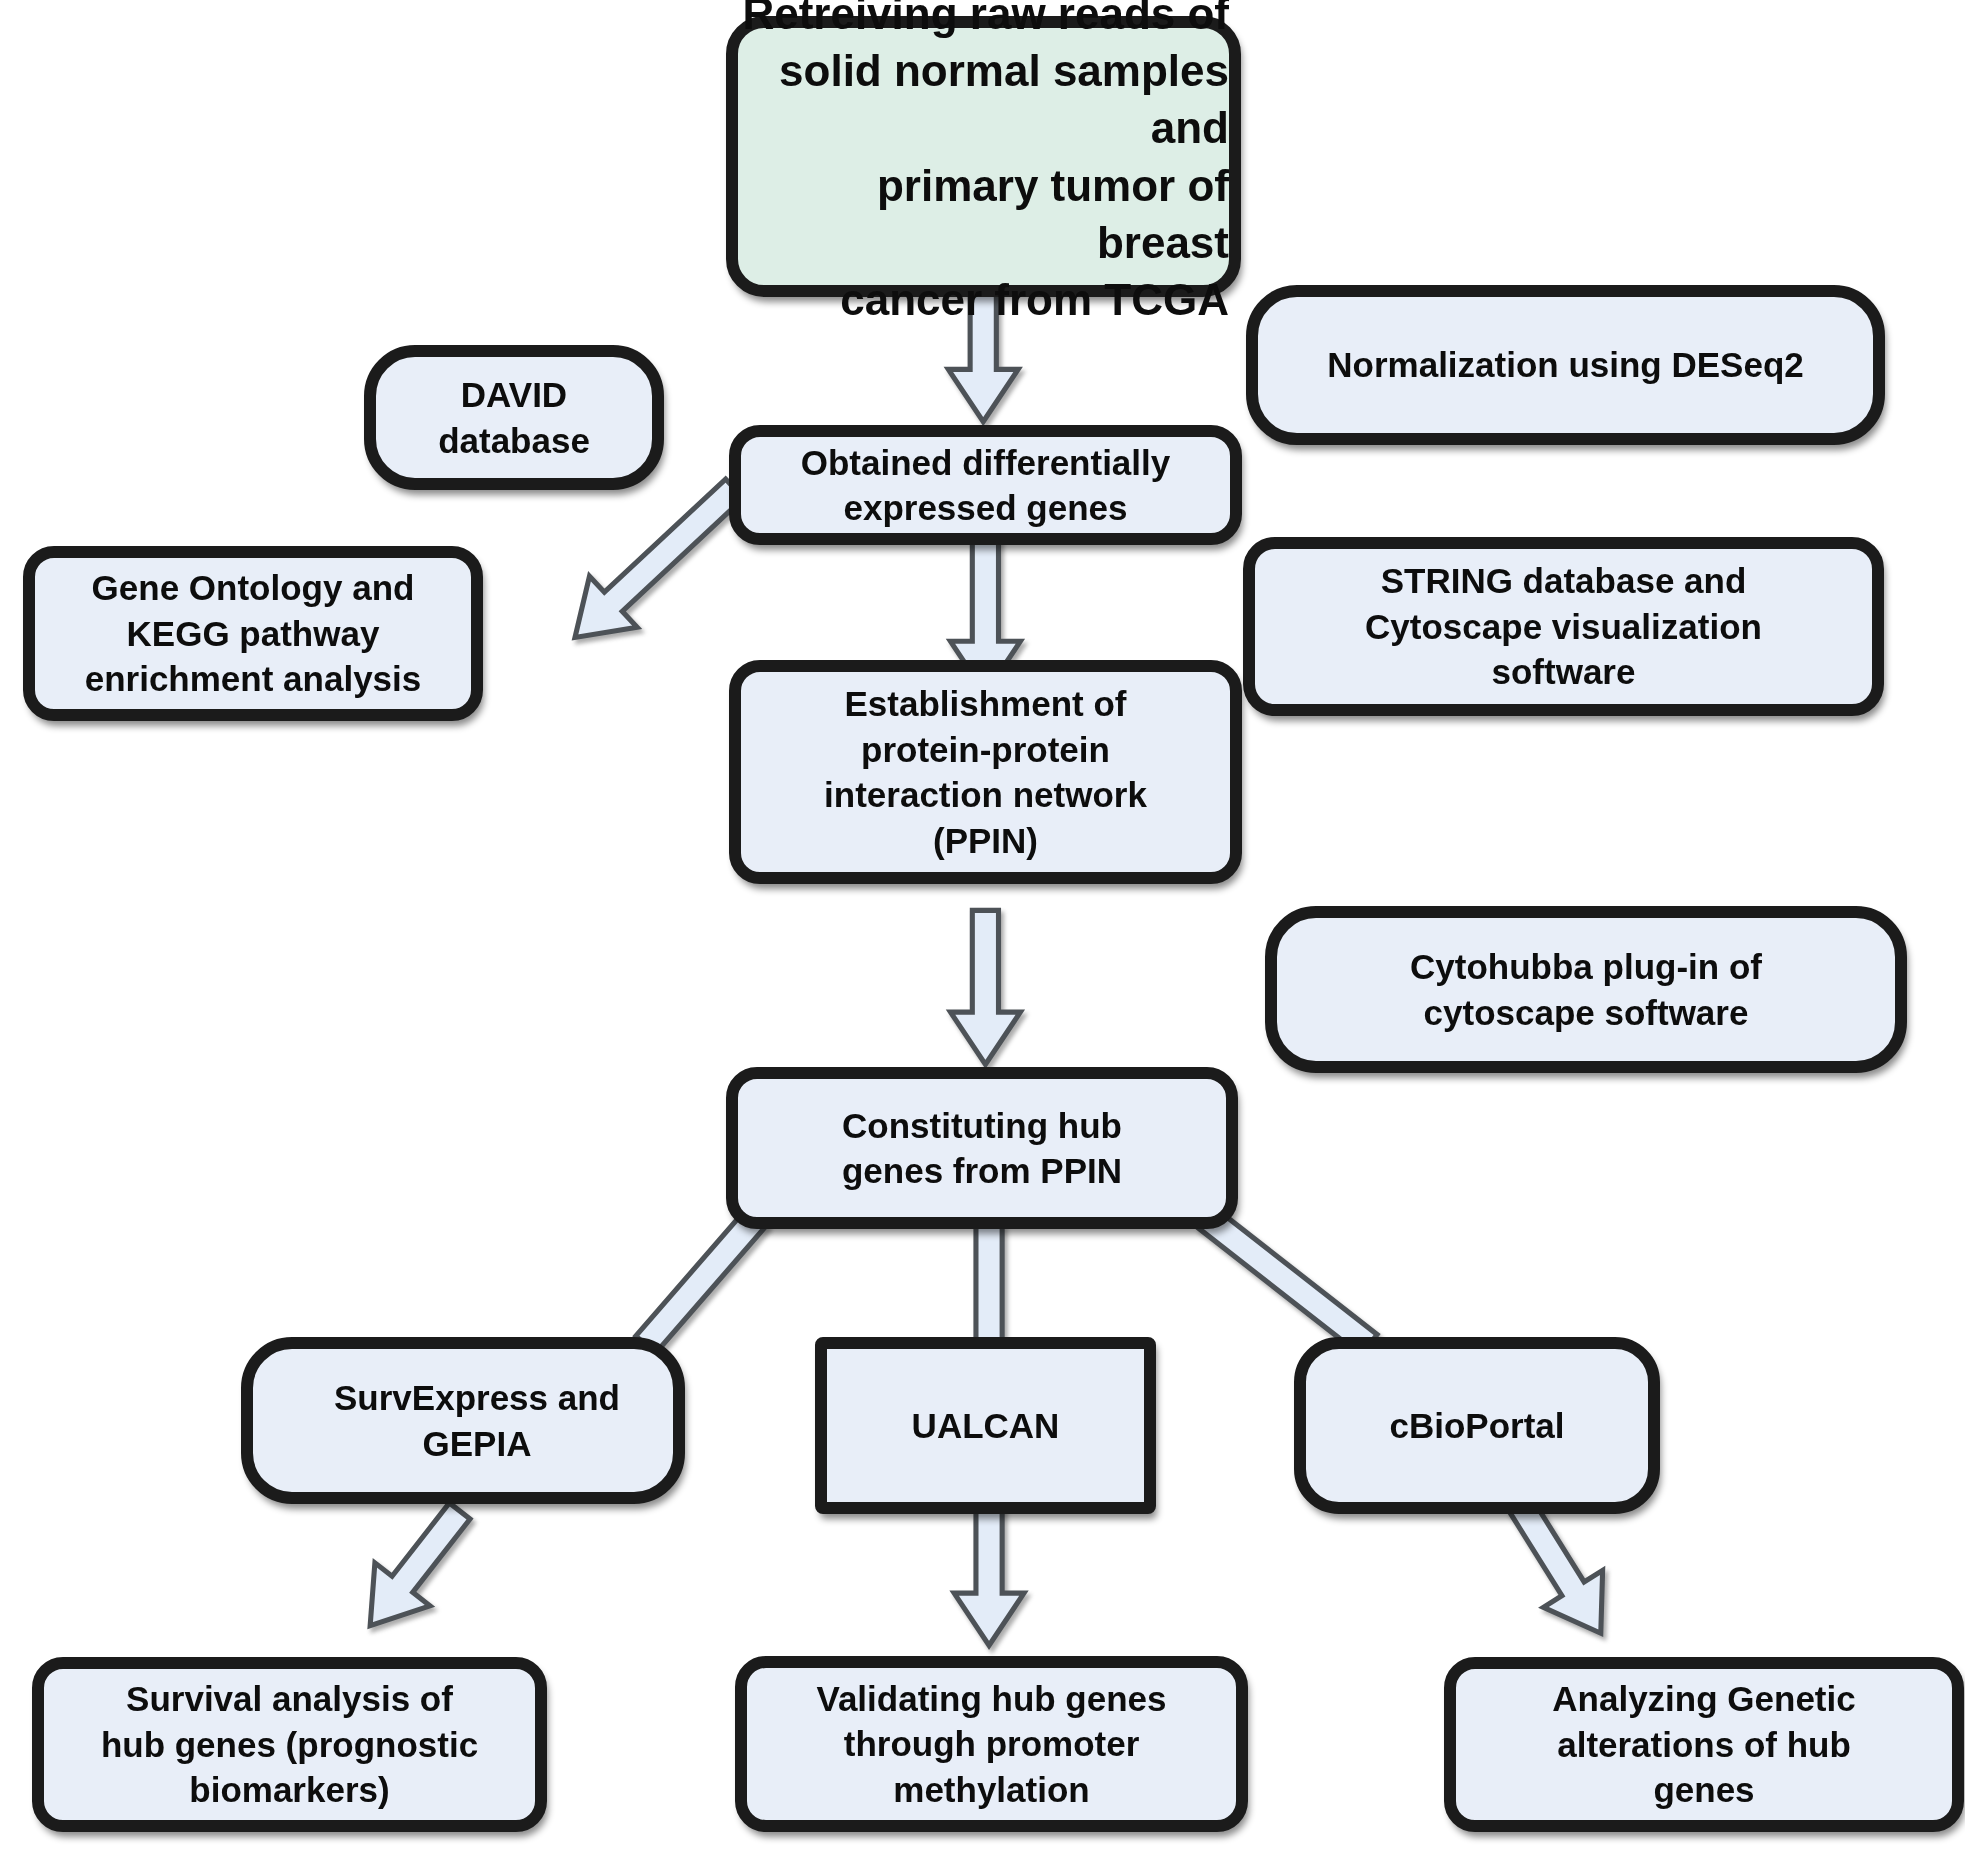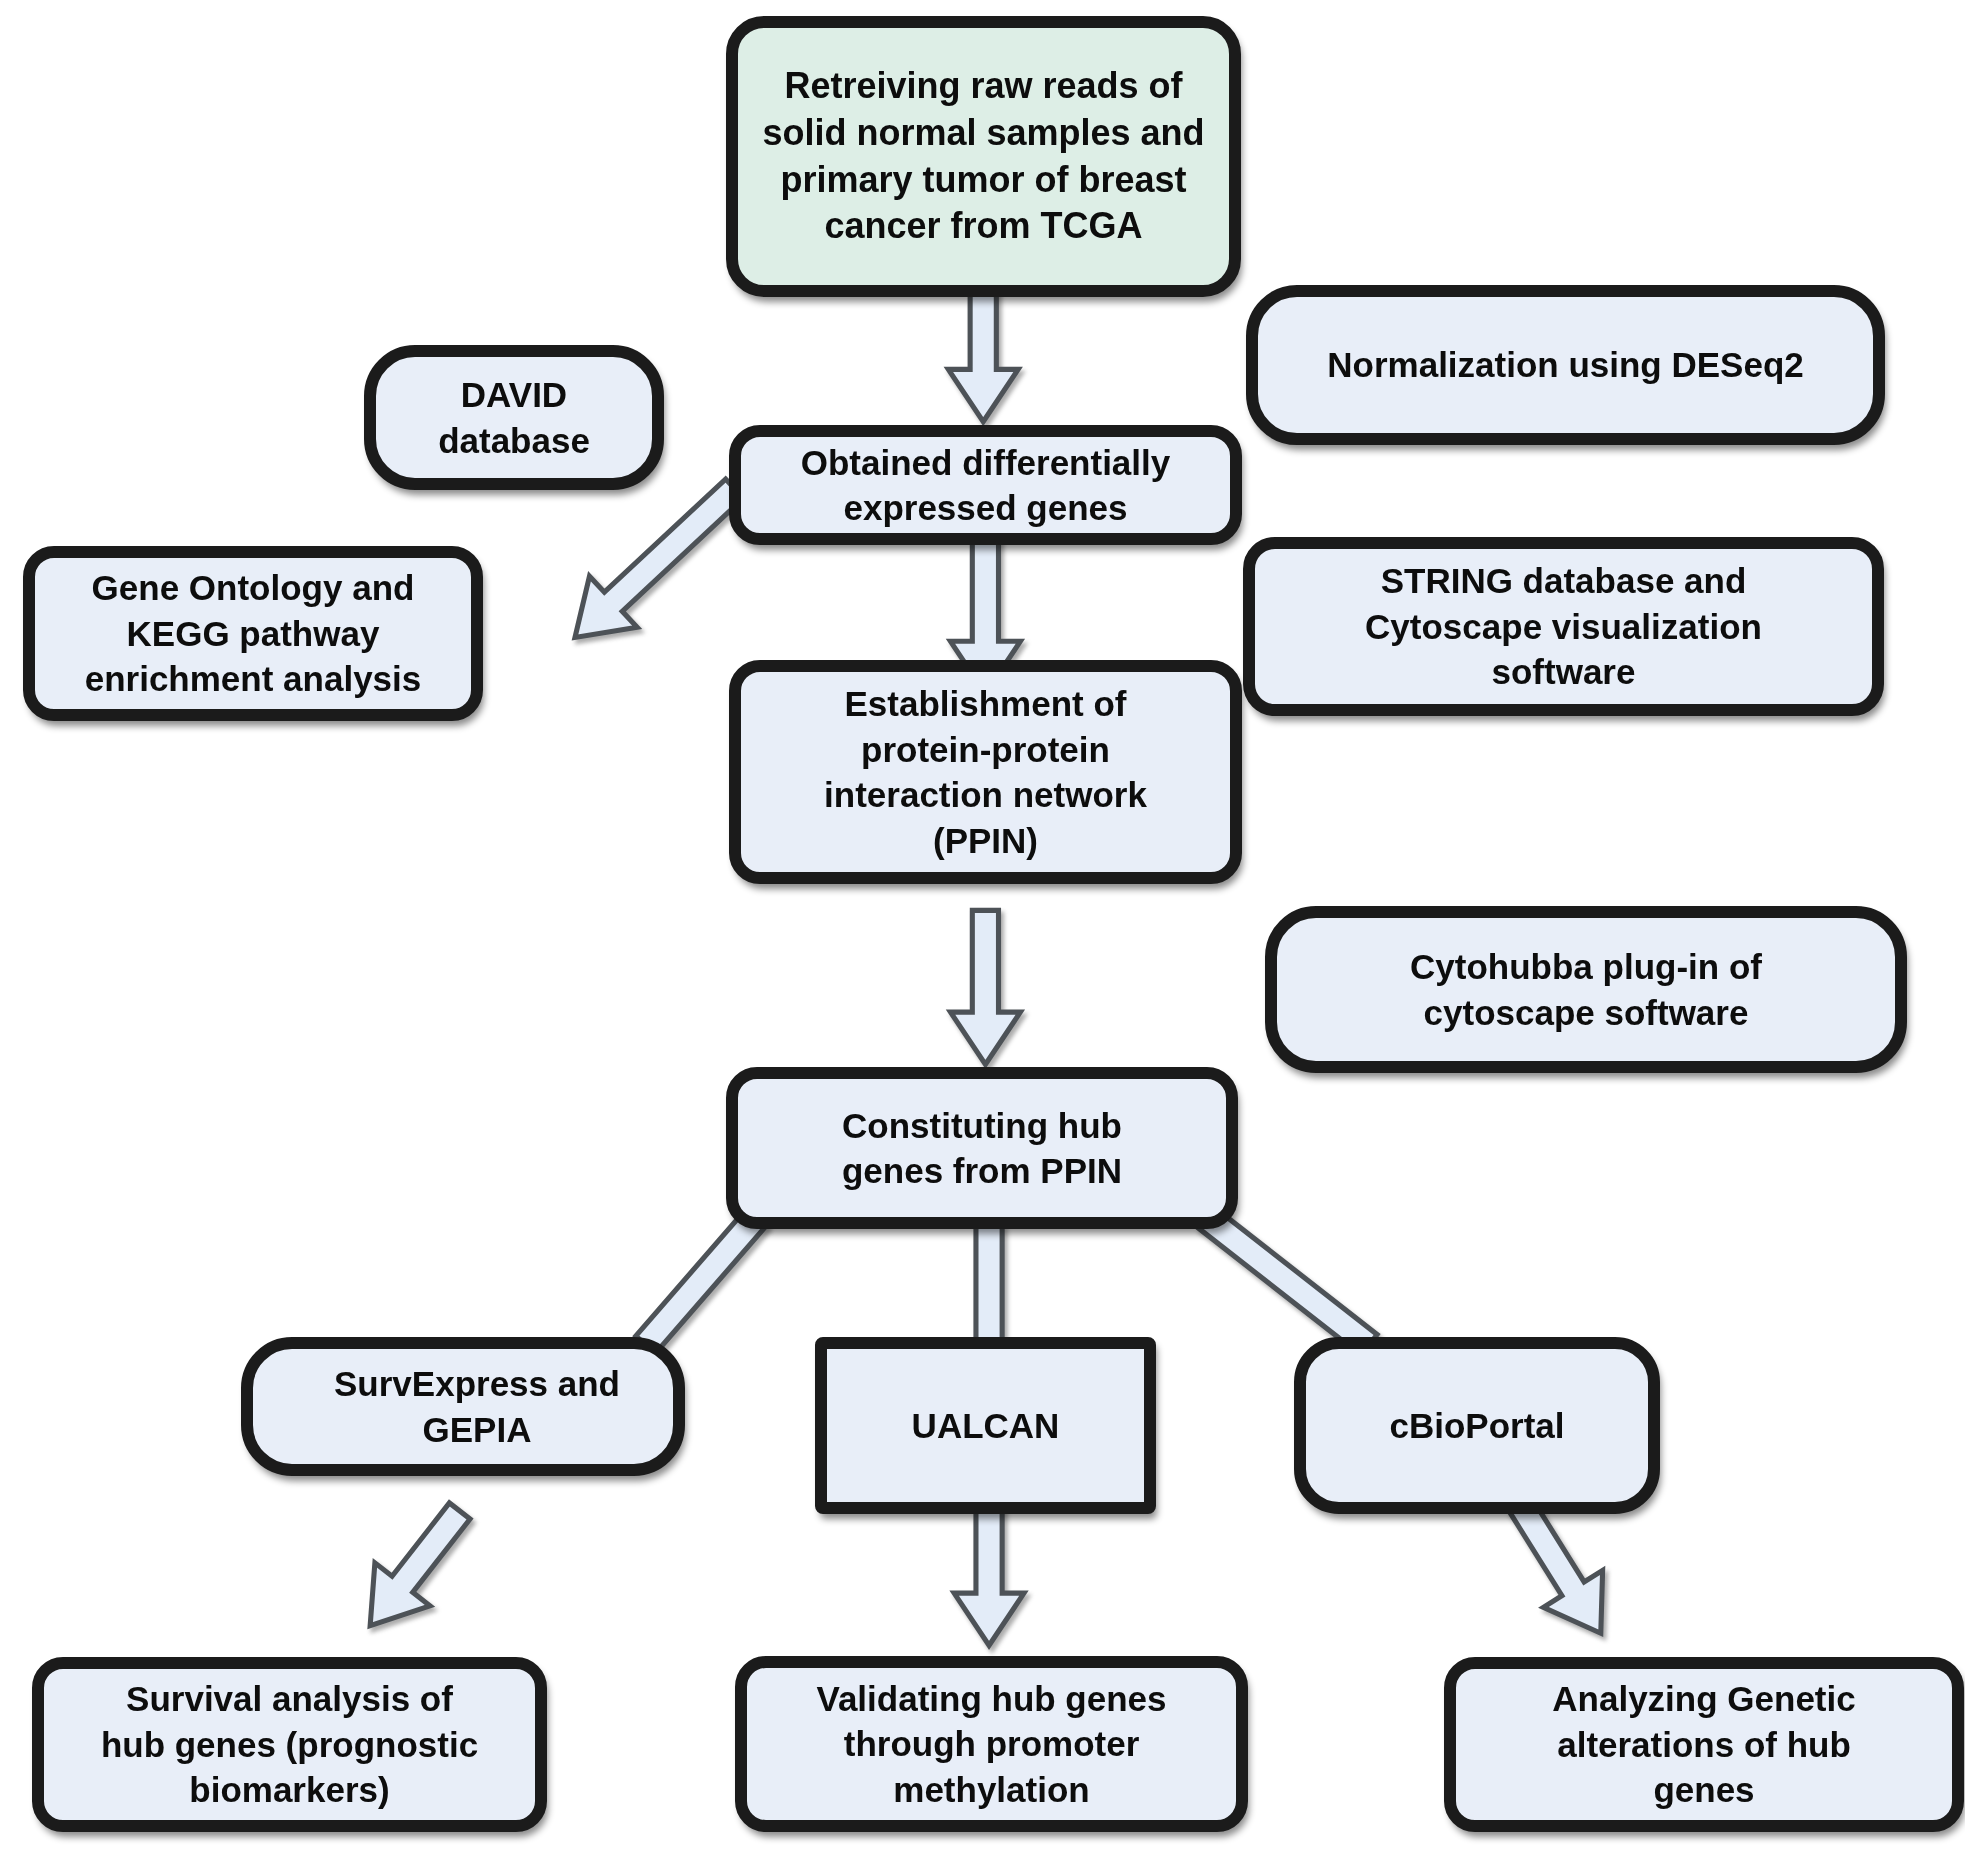--- a/index.html
+++ b/index.html
@@ -54,21 +54,21 @@
 
     <path transform="translate(1658,1674) rotate(-52)" d="M -18 0 L -18 285 L 18 285 L 18 0 Z"></path>
 
     <path transform="translate(632,2078) rotate(38)" d="M -18 0 L -18 128 L -48 128 L 0 200 L 48 128 L 18 128 L 18 0 Z"></path>
 
     <path transform="translate(1360,2075)" d="M -18 0 L -18 116 L -48 116 L 0 188 L 48 116 L 18 116 L 18 0 Z"></path>
 
     <path transform="translate(2090,2068) rotate(-32)" d="M -18 0 L -18 138 L -48 138 L 0 210 L 48 138 L 18 138 L 18 0 Z"></path>
   </svg>
 
-  <div class="node green" style="left:726px; top:16px; width:515px; height:281px; font-size:36px;">Retreiving raw reads of
+  <div class="node green" style="left:726px; top:16px; width:515px; height:281px; font-size:44px;text-align:right;">Retreiving raw reads of
 solid normal samples and
 primary tumor of breast
 cancer from TCGA</div>
 
   <div class="node tool" style="left:364px; top:345px; width:300px; height:145px;">DAVID
 database</div>
 
   <div class="node tool" style="left:1246px; top:285px; width:639px; height:160px;">Normalization using DESeq2</div>
 
   <div class="node" style="left:729px; top:425px; width:513px; height:120px;">Obtained differentially
@@ -86,21 +86,21 @@
 protein-protein
 interaction network
 (PPIN)</div>
 
   <div class="node tool" style="left:1265px; top:906px; width:642px; height:167px;">Cytohubba plug-in of
 cytoscape software</div>
 
   <div class="node" style="left:726px; top:1067px; width:512px; height:162px;">Constituting hub
 genes from PPIN</div>
 
-  <div class="node tool" style="left:241px; top:1337px; width:444px; height:139px;padding-left:28px;">SurvExpress and
+  <div class="node tool" style="left:241px; top:1337px; width:444px; height:167px;padding-left:28px;">SurvExpress and
 GEPIA</div>
 
   <div class="node tool" style="left:815px; top:1337px; width:341px; height:177px; border-radius:8px;">UALCAN</div>
 
   <div class="node tool" style="left:1294px; top:1337px; width:366px; height:177px; border-radius:45px;">cBioPortal</div>
 
   <div class="node" style="left:32px; top:1657px; width:515px; height:175px;">Survival analysis of
 hub genes (prognostic
 biomarkers)</div>
 

